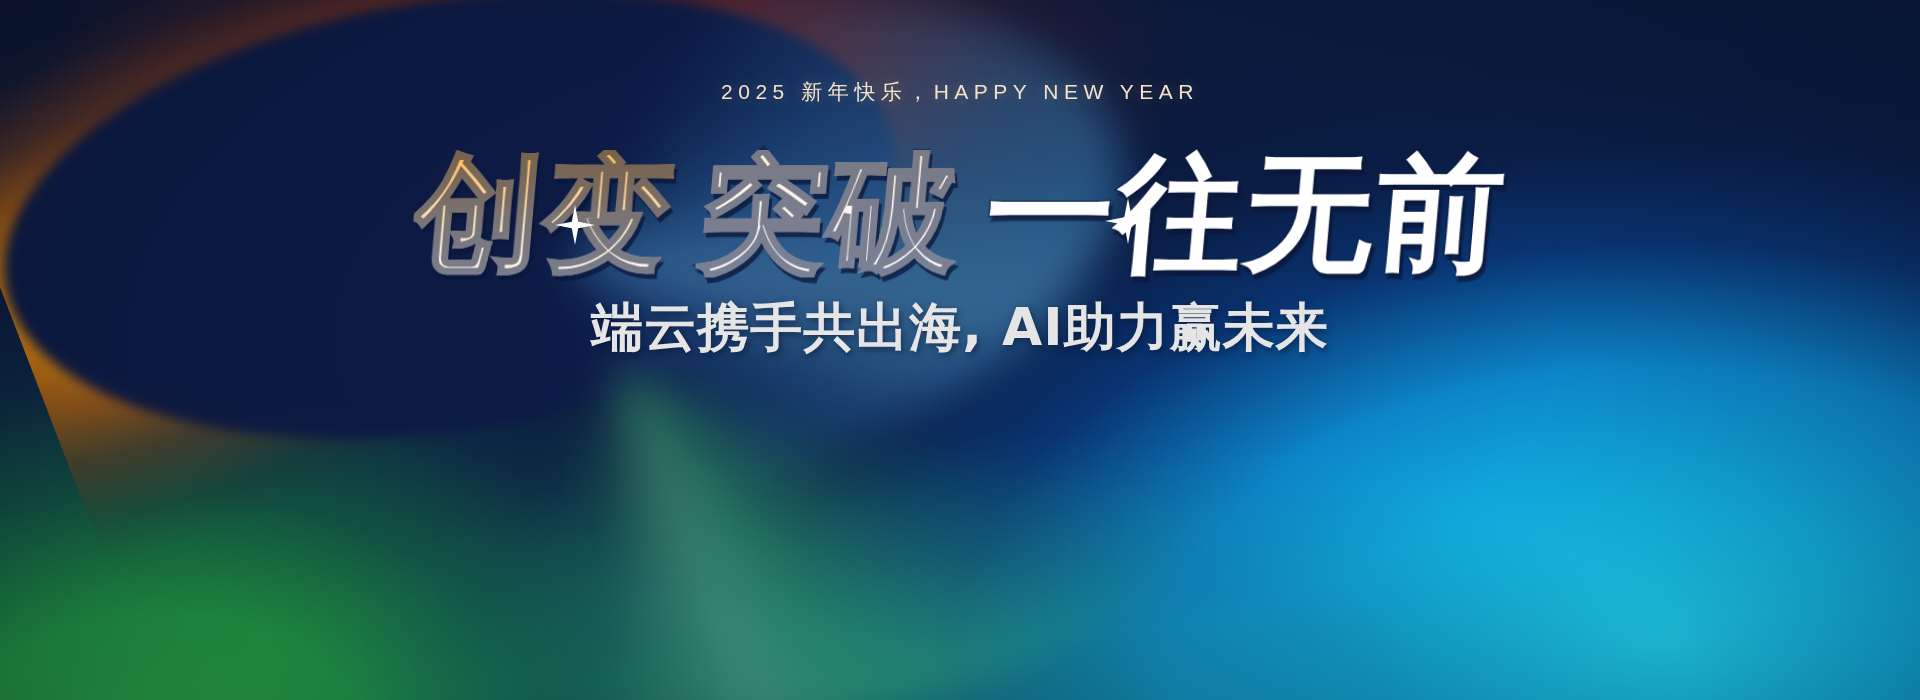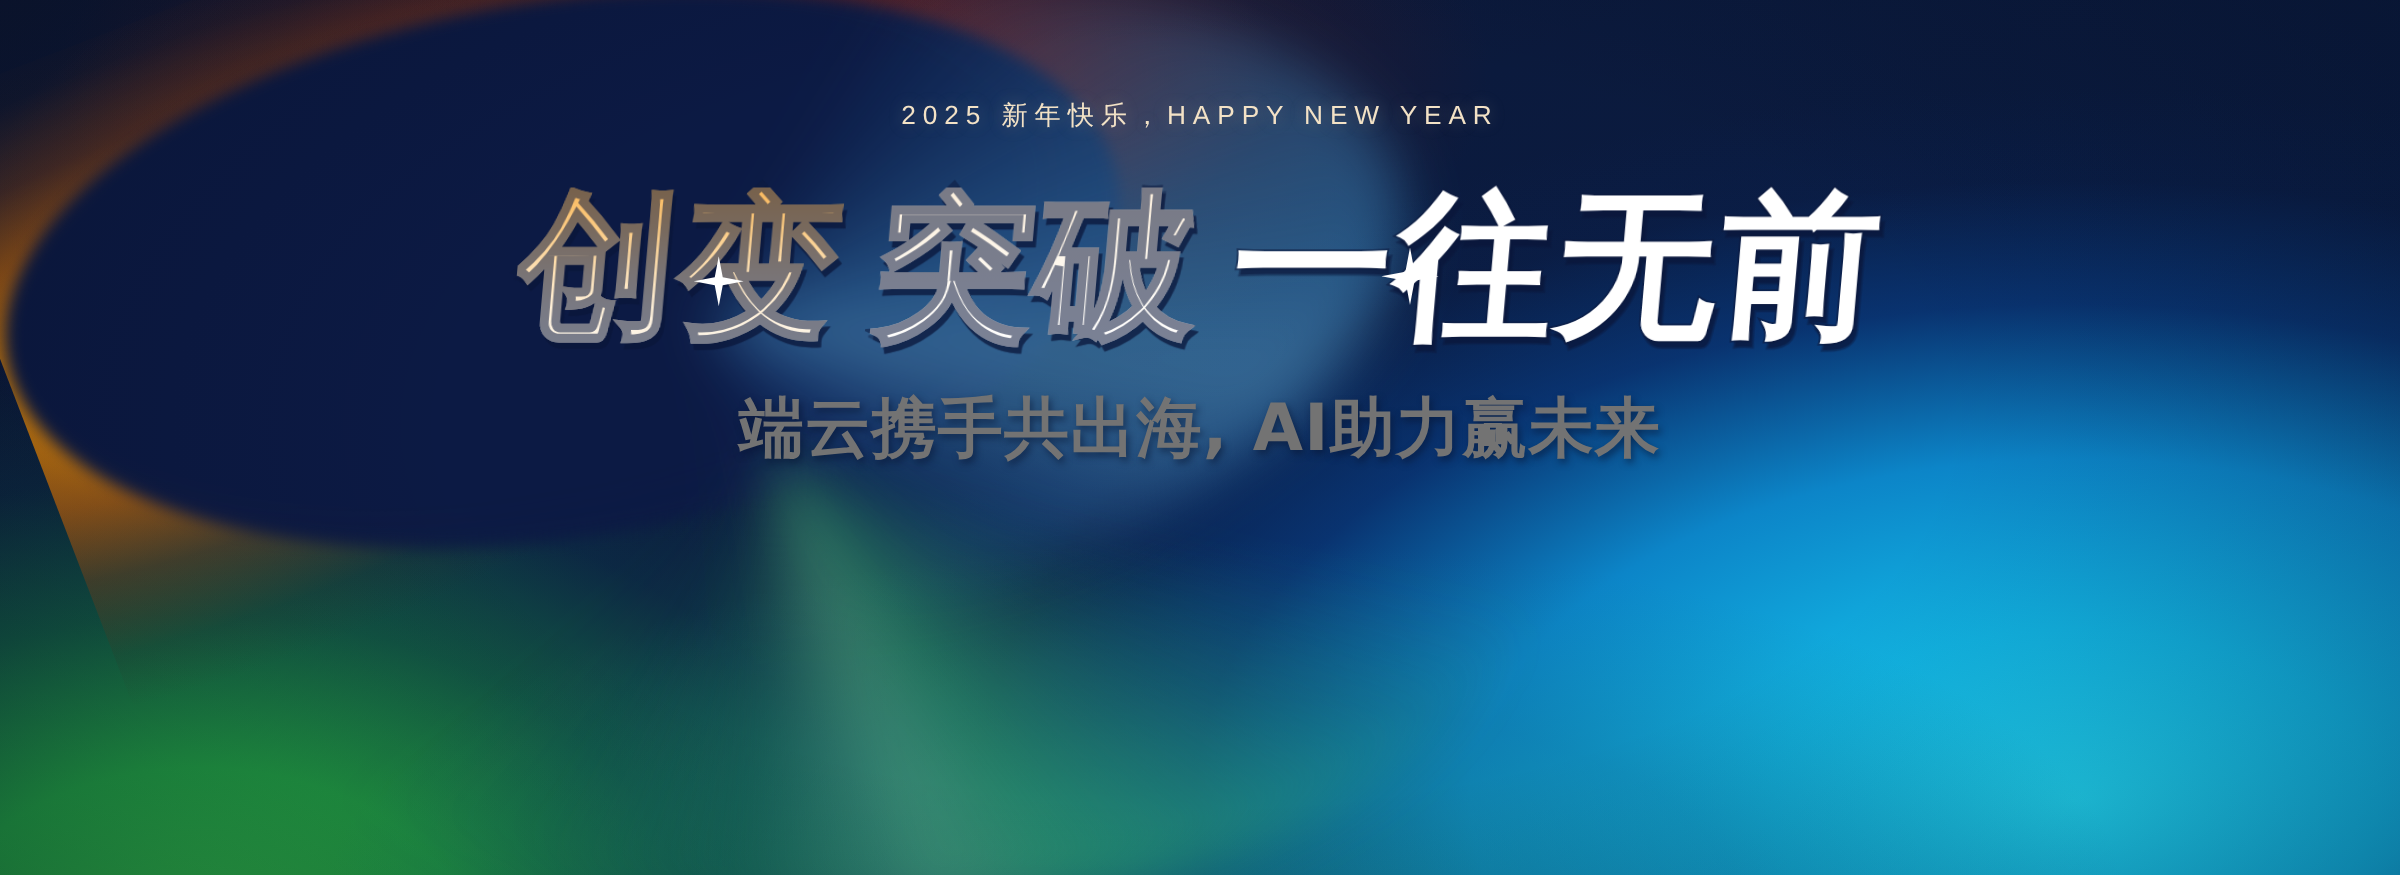--- a/index.html
+++ b/index.html
@@ -290,24 +290,24 @@
     height: 100%;
     background: #ffffff;
     clip-path: polygon(50% 0%, 58% 42%, 100% 50%, 58% 58%, 50% 100%,
                        42% 58%, 0% 50%, 42% 42%);
     filter: drop-shadow(0 0 6px rgba(255,255,255,0.55));
   }
   .sparkle-a { left: 555px; top: 205px; width: 40px; height: 40px; }
   .sparkle-b { left: 1105px; top: 198px; width: 46px; height: 46px; }
 
   .subtitle {
-    margin-top: 30px;
+    margin-top: 15px;
     font-size: 52px;
     font-weight: 700;
-    color: #737373;
+    color: #e5e5e5;
     letter-spacing: 1px;
     white-space: nowrap;
     text-shadow: 2px 3px 6px rgba(8,20,50,0.55);
     font-family: "DejaVu Sans", "Liberation Sans", sans-serif;
   }
 </style>
 </head>
 <body>
 
 <div class="stage">

